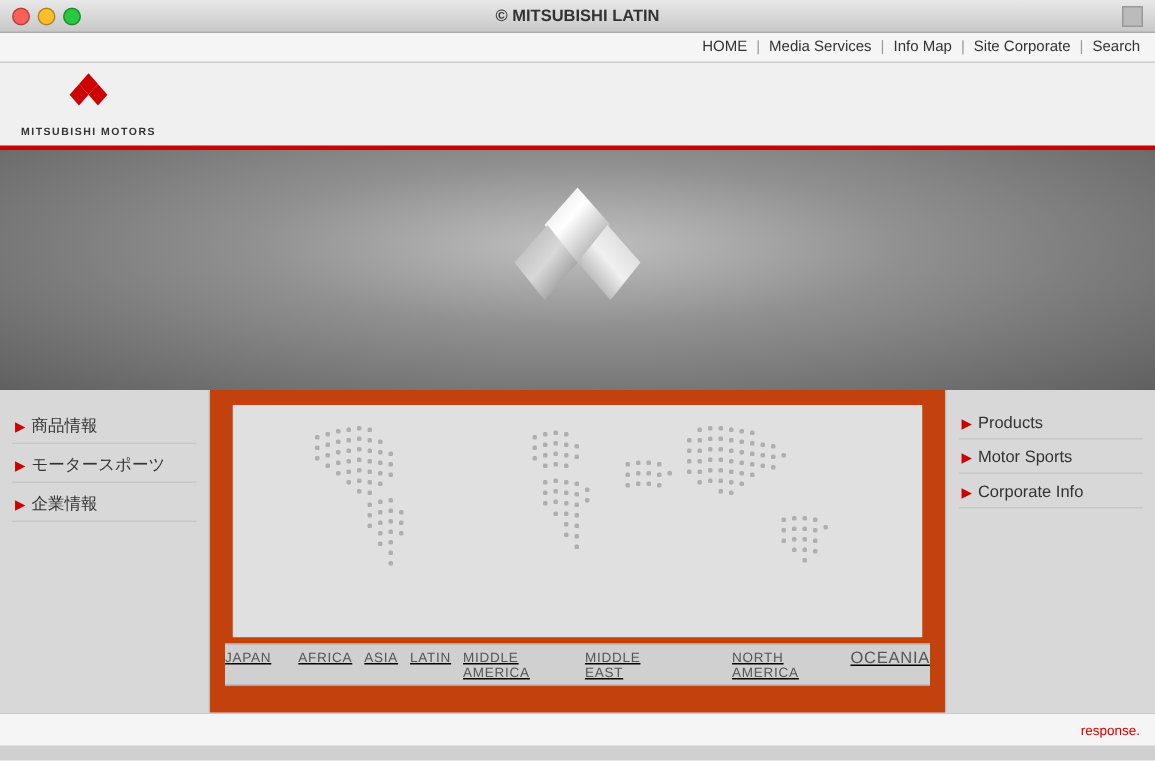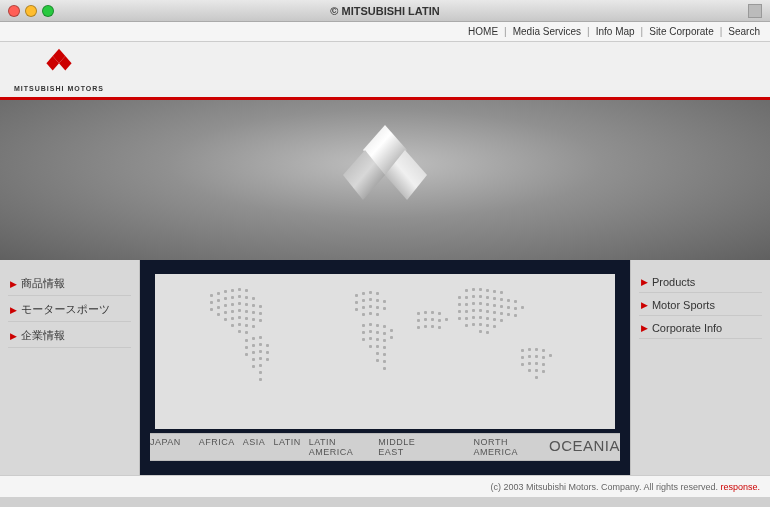--- a/index.html
+++ b/index.html
@@ -169,23 +169,23 @@
       margin-right: 4px;
       font-size: 9px;
     }
 
     
     .center-map {
       flex: 1;
       display: flex;
       flex-direction: column;
       align-items: center;
-      justify-content: center;
       padding: 10px;
-      background: #0f172a;
+      background: #c2410c;
+      text-decoration: underline;
     }
 
     .region-link {
       font-size: 9px;
       color: #555;
       text-decoration: none;
       cursor: pointer;
       letter-spacing: 0.5px;
     }
 
@@ -517,24 +517,24 @@
           <rect x="276" y="51" width="3" height="3" rx="1"></rect>
           <rect x="283" y="52" width="3" height="3" rx="1"></rect>
         </g>
       </svg>
 
       <div class="region-bar" style="margin-top:4px; width: 100%; background:#d0d0d0; border-top:1px solid #bbb; padding:3px 0; display:flex; gap:8px; justify-content:center;">
         <a class="region-link" style="font-size:9px;color:#555;text-decoration:none;cursor:pointer;letter-spacing:0.5px;">JAPAN</a>
         <a class="region-link" style="font-size:9px;color:#555;text-decoration:none;cursor:pointer;letter-spacing:0.5px;margin-left:10px;">AFRICA</a>
         <a class="region-link" style="font-size:9px;color:#555;text-decoration:none;cursor:pointer;letter-spacing:0.5px;">ASIA</a>
         <a class="region-link" style="font-size:9px;color:#555;text-decoration:none;cursor:pointer;letter-spacing:0.5px;">LATIN</a>
-        <a class="region-link" style="font-size:9px;color:#555;text-decoration:none;cursor:pointer;letter-spacing:0.5px;">LATIN AMERICA</a>
+        <a class="region-link" style="font-size:9px;color:#555;text-decoration:none;cursor:pointer;letter-spacing:0.5px;">MIDDLE AMERICA</a>
         <a class="region-link" style="font-size:9px;color:#555;text-decoration:none;cursor:pointer;letter-spacing:0.5px;">MIDDLE EAST</a>
         <a class="region-link" style="font-size:9px;color:#555;text-decoration:none;cursor:pointer;letter-spacing:0.5px;margin-left:33px;">NORTH AMERICA</a>
-        <a class="region-link" style="font-size:15px;color:#555;text-decoration:none;cursor:pointer;letter-spacing:0.5px;">OCEANIA</a>
+        <a class="region-link" style="font-size:11px;color:#555;text-decoration:none;cursor:pointer;letter-spacing:0.5px;">OCEANIA</a>
       </div>
     </div>
 
     <div class="sidebar-right">
       <div class="sidebar-right-item">
         <span class="sidebar-arrow">▶</span>
         <span>Products</span>
       </div>
       <div class="sidebar-right-item">
         <span class="sidebar-arrow">▶</span>
@@ -542,17 +542,16 @@
       </div>
       <div class="sidebar-right-item">
         <span class="sidebar-arrow">▶</span>
         <span>Corporate Info</span>
       </div>
     </div>
 
   </div>
 
   <div class="footer">
-    <span>(c) 2003 Mitsubishi Motors. Company. All rights reserved.</span>
     &nbsp;<span class="footer-response">response.</span>
   </div>
 
 </div>
 
 </body></html>

